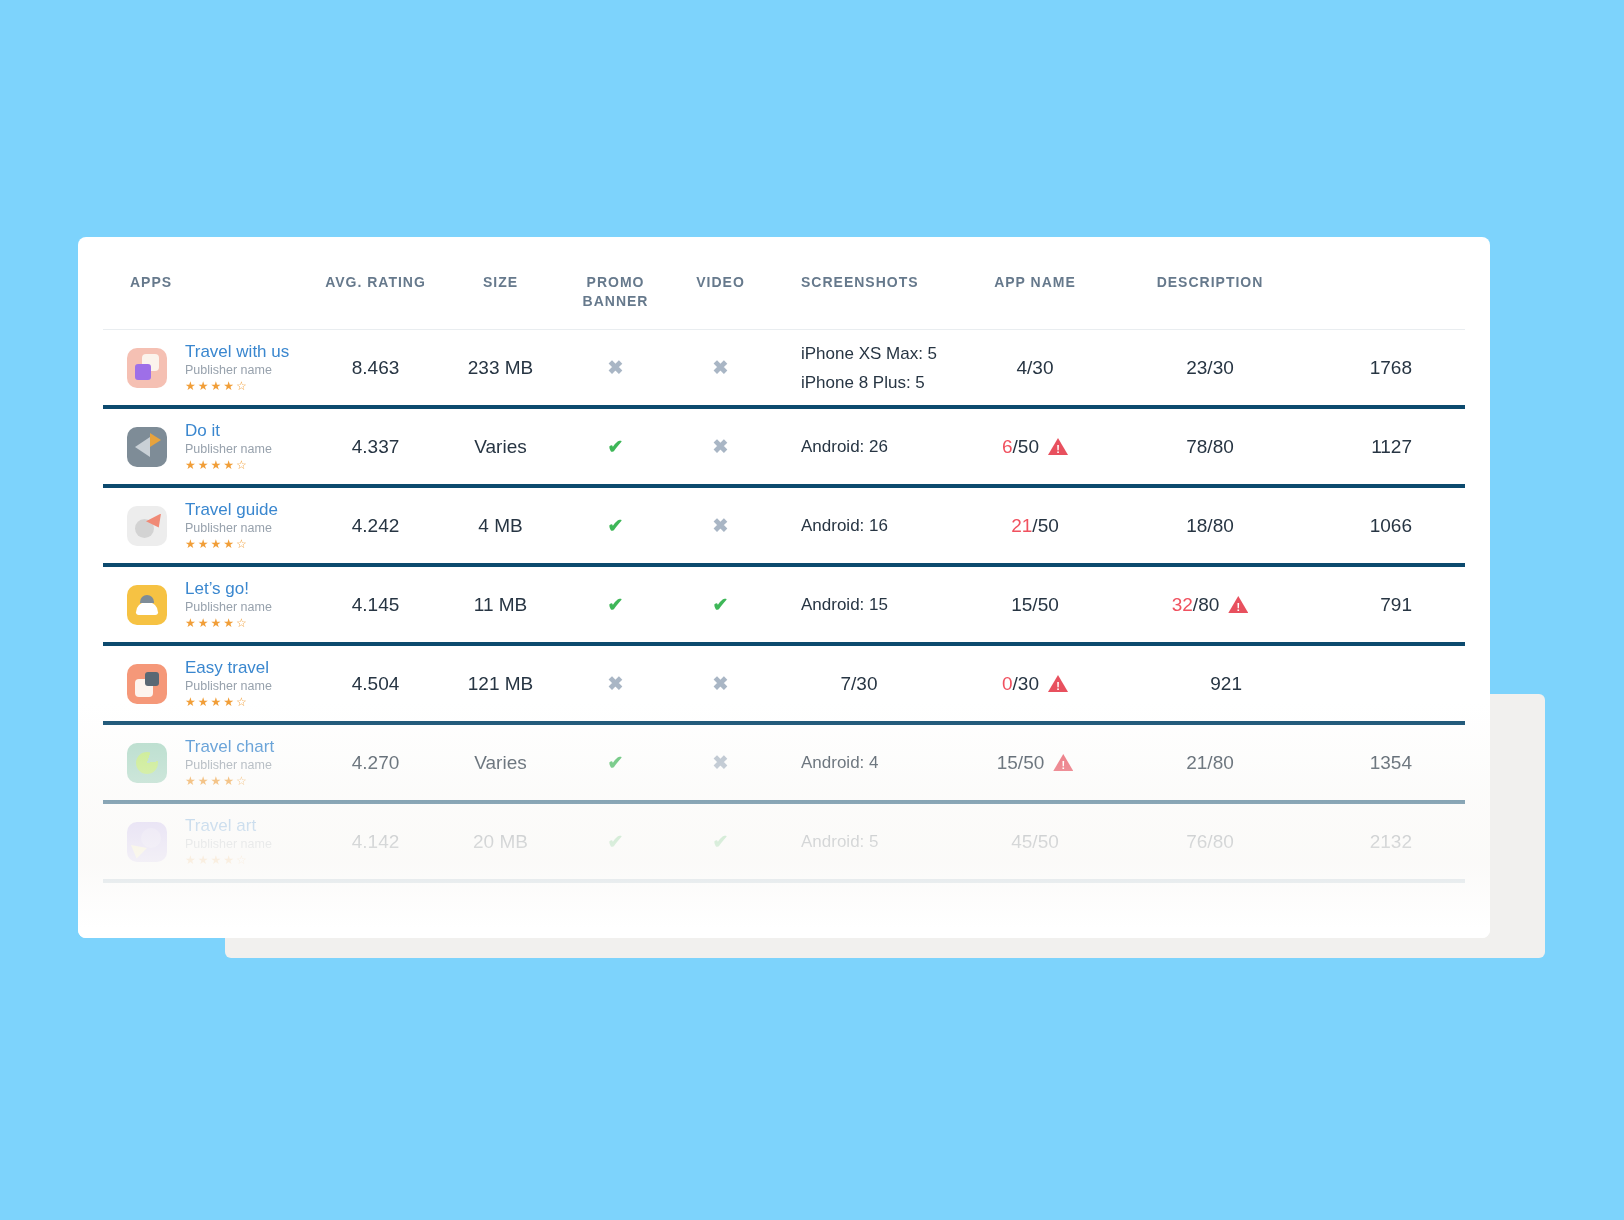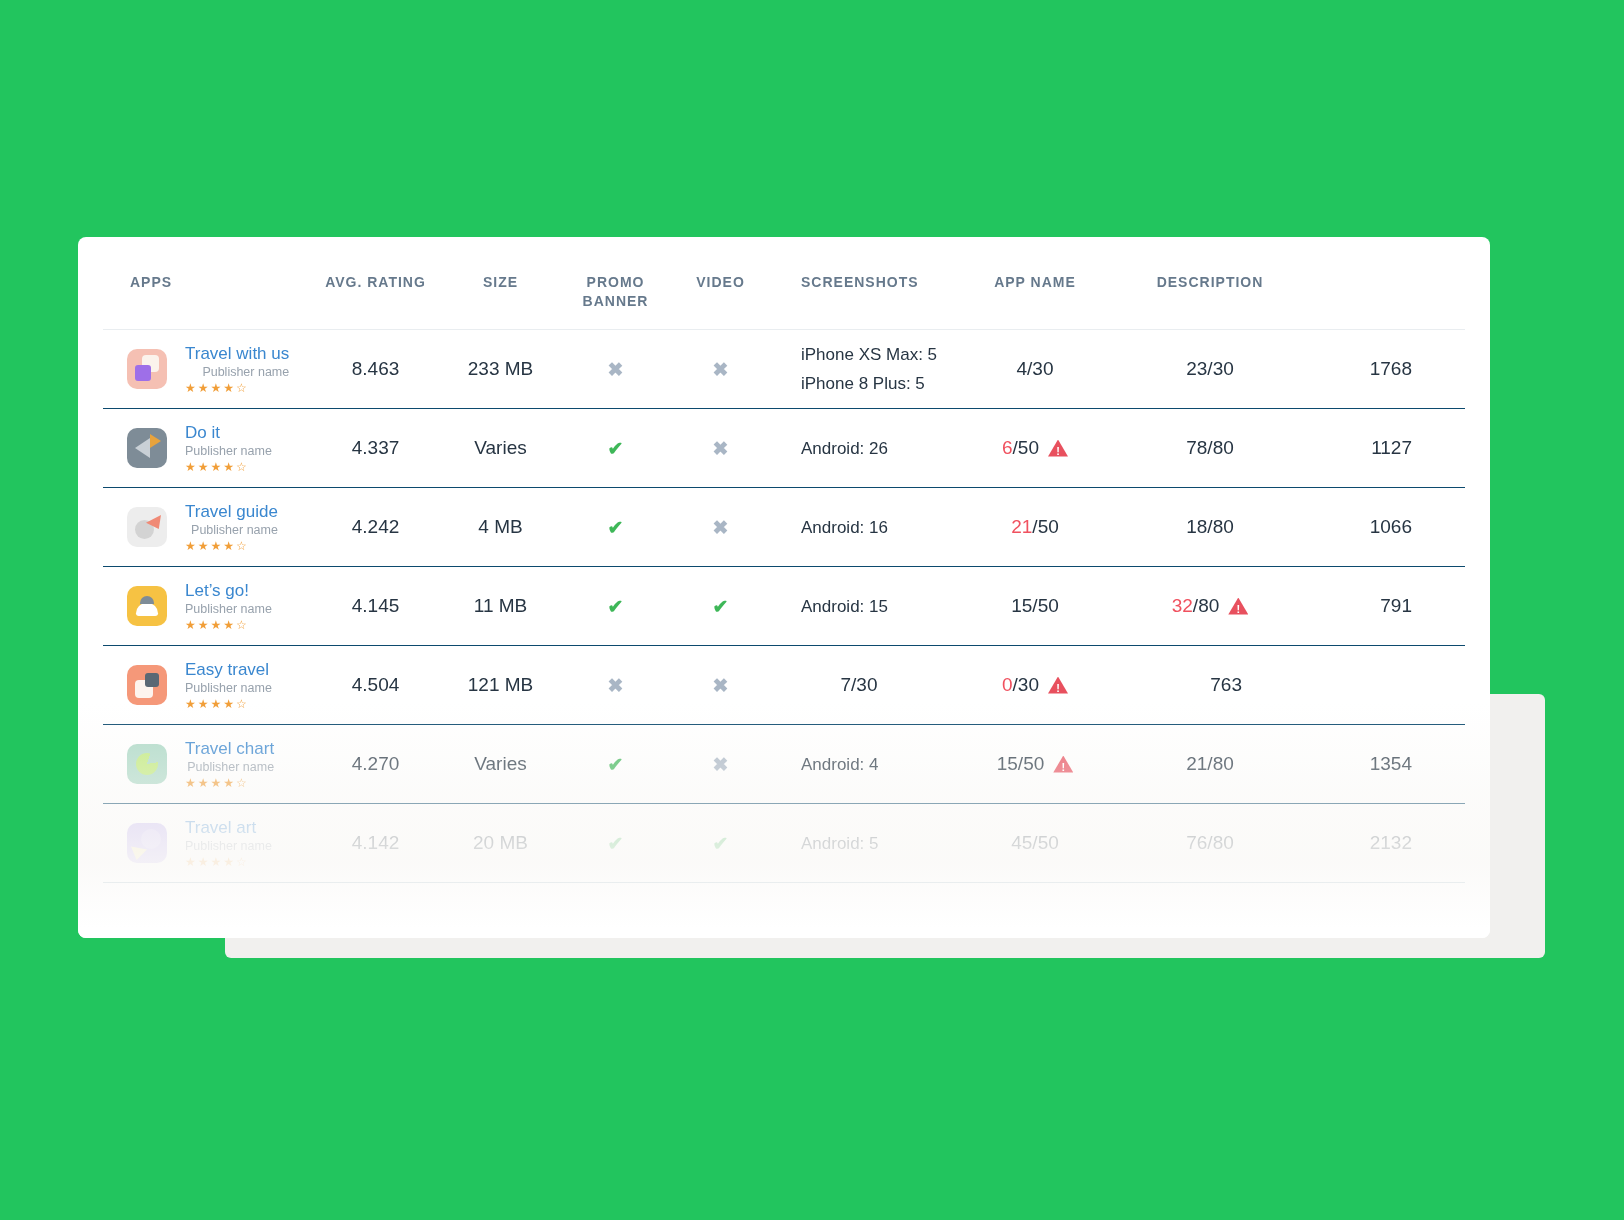--- a/index.html
+++ b/index.html
@@ -1,18 +1,18 @@
 <!DOCTYPE html>
 <html><head>
 <meta charset="utf-8">
 <style>
   * { margin:0; padding:0; box-sizing:border-box; }
   html,body { background:#000; }
   .stage {
-    position:relative; width:1624px; height:1220px; background:#22c55e;
+    position:relative; width:1624px; height:1220px; background:#7dd3fc;
     overflow:hidden; font-family:"Liberation Sans", sans-serif;
   }
   
   .sheet {
     position:absolute; left:225px; top:694px; width:1320px; height:264px;
     background:#f1f0ee; border-radius:6px; z-index:0;
   }
   .card {
     position:absolute; left:78px; top:237px; width:1412px; height:701px;
     background:#ffffff; border-radius:8px; z-index:1; padding:0 25px; overflow:hidden;
@@ -24,28 +24,28 @@
   }
   
   .thead { height:93px; align-items:start; padding-top:36px;
            border-bottom:1px solid #e9edf0; }
   .th { font-size:14px; font-weight:bold; letter-spacing:1px; color:#66798c;
         text-align:center; line-height:19px; text-transform:uppercase; }
   .th.left { text-align:left; padding-left:27px; }
   .th.shotsh { text-align:left; padding-left:28px; }
   .th.wrap { padding:0 14px; }
   
-  .row { height:79px; border-bottom:1px solid #0c4a6e; }
+  .row { height:79px; border-bottom:4px solid #0c4a6e; }
   .row:last-child { border-bottom:none; }
   .cell { font-size:19px; color:#273543; text-align:center; }
   .cell.desc { text-align:right; padding-right:53px; }
   .apps { display:flex; align-items:center; gap:18px; text-align:left; padding-left:24px; }
   .appmeta { display:flex; flex-direction:column; }
   .appname { font-size:17px; color:#3a87cf; text-decoration:none; line-height:21px; cursor:pointer; }
-  .publisher { font-size:12.5px; color:#98a2ad; line-height:17px;text-align:right; }
+  .publisher { font-size:12.5px; color:#98a2ad; line-height:17px; }
   .stars { font-size:12px; color:#f19e38; letter-spacing:2px; line-height:15px; }
   .shots { text-align:left; padding-left:28px; font-size:17px; line-height:29px; }
   .shots span { display:block; }
   
   .mark { font-size:19px; font-weight:bold; }
   .mark.yes { color:#3eb758; }
   .mark.no  { color:#a9b6c5; }
   
   .frac { display:flex; align-items:center; justify-content:center; }
   .numr.red { color:#f0515f; }
@@ -253,21 +253,21 @@
       <div class="cell"><span class="mark no">✖</span></div>
       <div class="cell frac">
         <span class="numr">7</span>
           <span class="den">30</span>
       </div>
       <div class="cell frac">
         <span class="numr red">0</span>
           <span class="den">30</span>
           <span class="warn"></span>
       </div>
-      <div class="cell desc">763</div>
+      <div class="cell desc">921</div>
     </div>
 
     <div class="grid row dim">
       <div class="cell apps">
         <span class="appicon ic-travel-chart"></span>
         <span class="appmeta">
           <a class="appname">Travel chart</a>
           <span class="publisher">Publisher name</span>
           <span class="stars">★★★★☆</span>
         </span>

